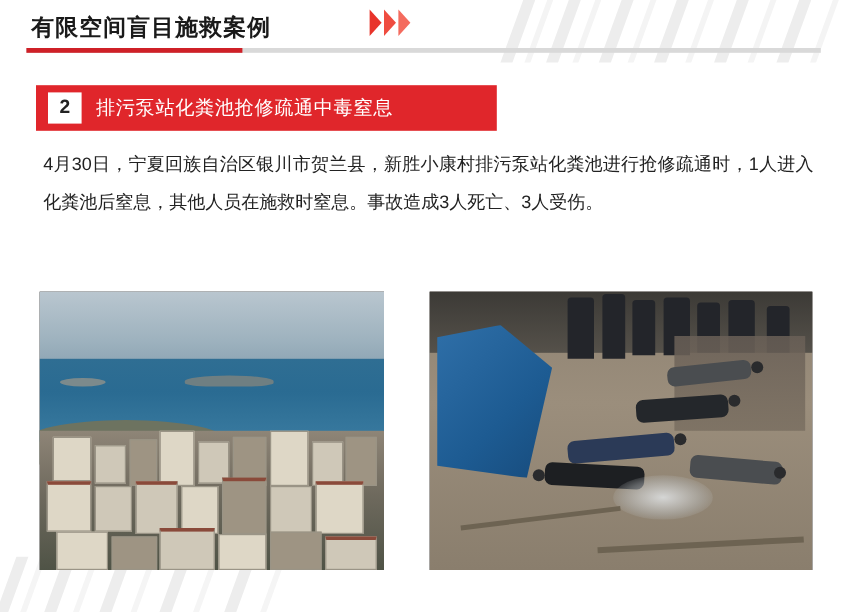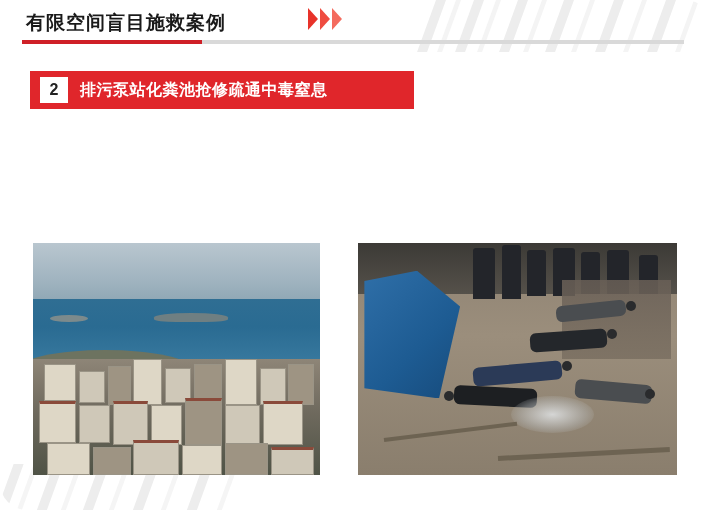--- a/index.html
+++ b/index.html
@@ -14,21 +14,20 @@
     overflow: hidden;
     position: relative;
   }
 
   
   .slide {
     position: absolute;
     inset: 0;
     background: #ffffff;
     overflow: hidden;
-    border-radius: 27px;
   }
 
   
   .corner-stripes {
     position: absolute;
     top: 0;
     right: 0;
     width: 300px;
     height: 52px;
     overflow: hidden;
@@ -136,21 +135,21 @@
     font-size: 16px;
     font-weight: bold;
     display: flex;
     align-items: center;
     justify-content: center;
   }
   .title-text {
     margin-left: 12px;
     color: #ffffff;
     font-size: 16px;
-    font-weight: bold;
+    font-weight: normal;
     letter-spacing: 0.5px;
     white-space: nowrap;
   }
 
   
   .body-text {
     position: absolute;
     left: 36px;
     top: 122px;
     width: 642px;
@@ -317,20 +316,21 @@
     </div>
     <div class="header-rule"></div>
     <div class="header-rule-accent"></div>
   </div>
 
   <div class="title-bar">
     <div class="title-num">2</div>
     <div class="title-text">排污泵站化粪池抢修疏通中毒窒息</div>
   </div>
 
+  <div class="body-text">4月30日，宁夏回族自治区银川市贺兰县，新胜小康村排污泵站化粪池进行抢修疏通时，1人进入化粪池后窒息，其他人员在施救时窒息。事故造成3人死亡、3人受伤。</div>
 
 
   <div class="photo photo-left">
     <div class="pl-sky"></div>
     <div class="pl-sea"></div>
     <div class="pl-island"></div>
     <div class="pl-island2"></div>
     <div class="pl-hill"></div>
     <div class="pl-town"></div>
 

